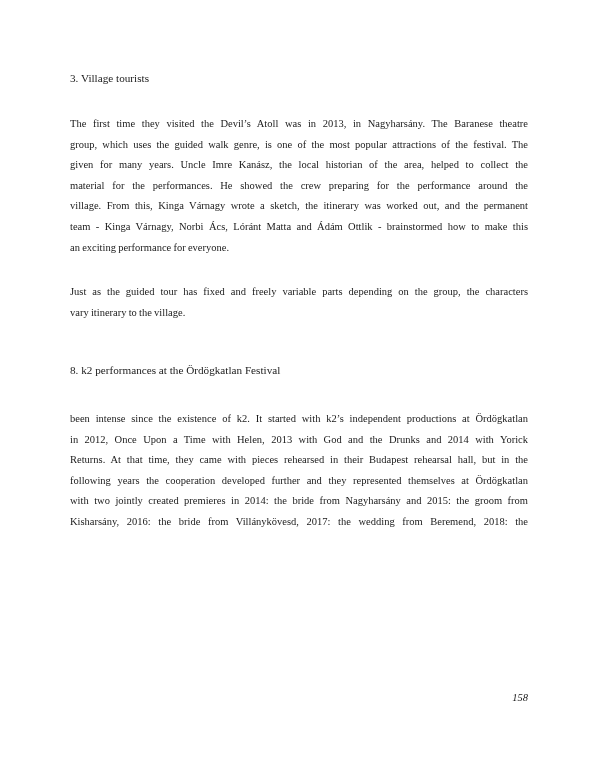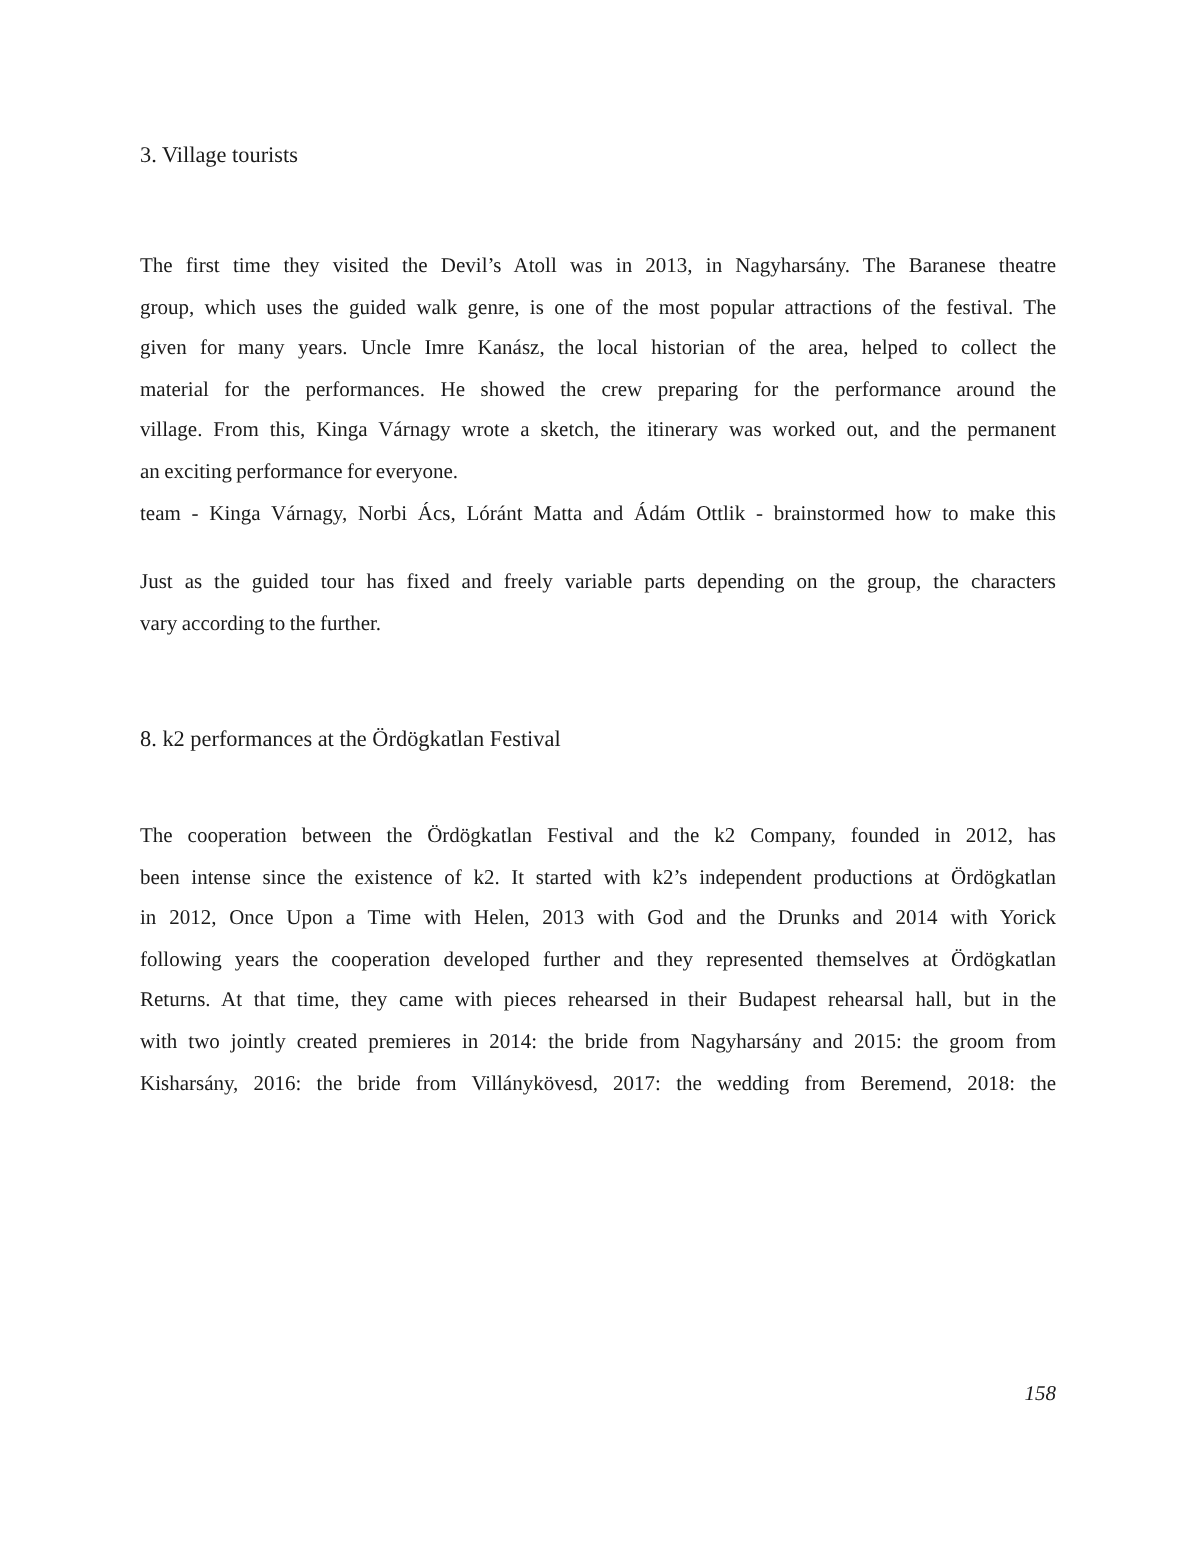--- a/index.html
+++ b/index.html
@@ -28,21 +28,21 @@
     text-align: left;
     white-space: nowrap;
   }
   .h-pos-1 { top: 68px; }
   .h-pos-2 { top: 360px; }
   .para {
     position: absolute;
     left: 70px;
     width: 458px;
   }
-  .p-pos-1 { top: 124px; }
+  .p-pos-1 { top: 114px; }
   .p-pos-2 { top: 282px; }
   .p-pos-3 { top: 409px; }
   .ln {
     font-size: 10.5px;
     line-height: 20.6px;
     text-align: justify;
     text-align-last: justify;
     word-spacing: -0.4px;
     white-space: normal;
   }
@@ -66,36 +66,35 @@
 <div class="page">
 
   <h2 class="heading h-pos-1">3. Village tourists</h2>
 
   <div class="para p-pos-1">
     <div class="ln">The first time they visited the Devil’s Atoll was in 2013, in Nagyharsány. The Baranese theatre</div>
     <div class="ln">group, which uses the guided walk genre, is one of the most popular attractions of the festival. The</div>
     <div class="ln">given for many years. Uncle Imre Kanász, the local historian of the area, helped to collect the</div>
     <div class="ln">material for the performances. He showed the crew preparing for the performance around the</div>
     <div class="ln">village. From this, Kinga Várnagy wrote a sketch, the itinerary was worked out, and the permanent</div>
+    <div class="ln">team - Kinga Várnagy, Norbi Ács, Lóránt Matta and Ádám Ottlik - brainstormed how to make this</div>
     <div class="ln last">an exciting performance for everyone.</div>
-    <div class="ln">team - Kinga Várnagy, Norbi Ács, Lóránt Matta and Ádám Ottlik - brainstormed how to make this</div>
   </div>
 
   <div class="para p-pos-2">
     <div class="ln">Just as the guided tour has fixed and freely variable parts depending on the group, the characters</div>
-    <div class="ln last">vary according to the further.</div>
+    <div class="ln last">vary itinerary to the village.</div>
   </div>
 
   <h2 class="heading h-pos-2">8. k2 performances at the Ördögkatlan Festival</h2>
 
   <div class="para p-pos-3">
-    <div class="ln">The cooperation between the Ördögkatlan Festival and the k2 Company, founded in 2012, has</div>
     <div class="ln">been intense since the existence of k2. It started with k2’s independent productions at Ördögkatlan</div>
     <div class="ln">in 2012, Once Upon a Time with Helen, 2013 with God and the Drunks and 2014 with Yorick</div>
+    <div class="ln">Returns. At that time, they came with pieces rehearsed in their Budapest rehearsal hall, but in the</div>
     <div class="ln">following years the cooperation developed further and they represented themselves at Ördögkatlan</div>
-    <div class="ln">Returns. At that time, they came with pieces rehearsed in their Budapest rehearsal hall, but in the</div>
     <div class="ln">with two jointly created premieres in 2014: the bride from Nagyharsány and 2015: the groom from</div>
     <div class="ln">Kisharsány, 2016: the bride from Villánykövesd, 2017: the wedding from Beremend, 2018: the</div>
   </div>
 
   <div class="page-number">158</div>
 
 </div>
 
 </body></html>

